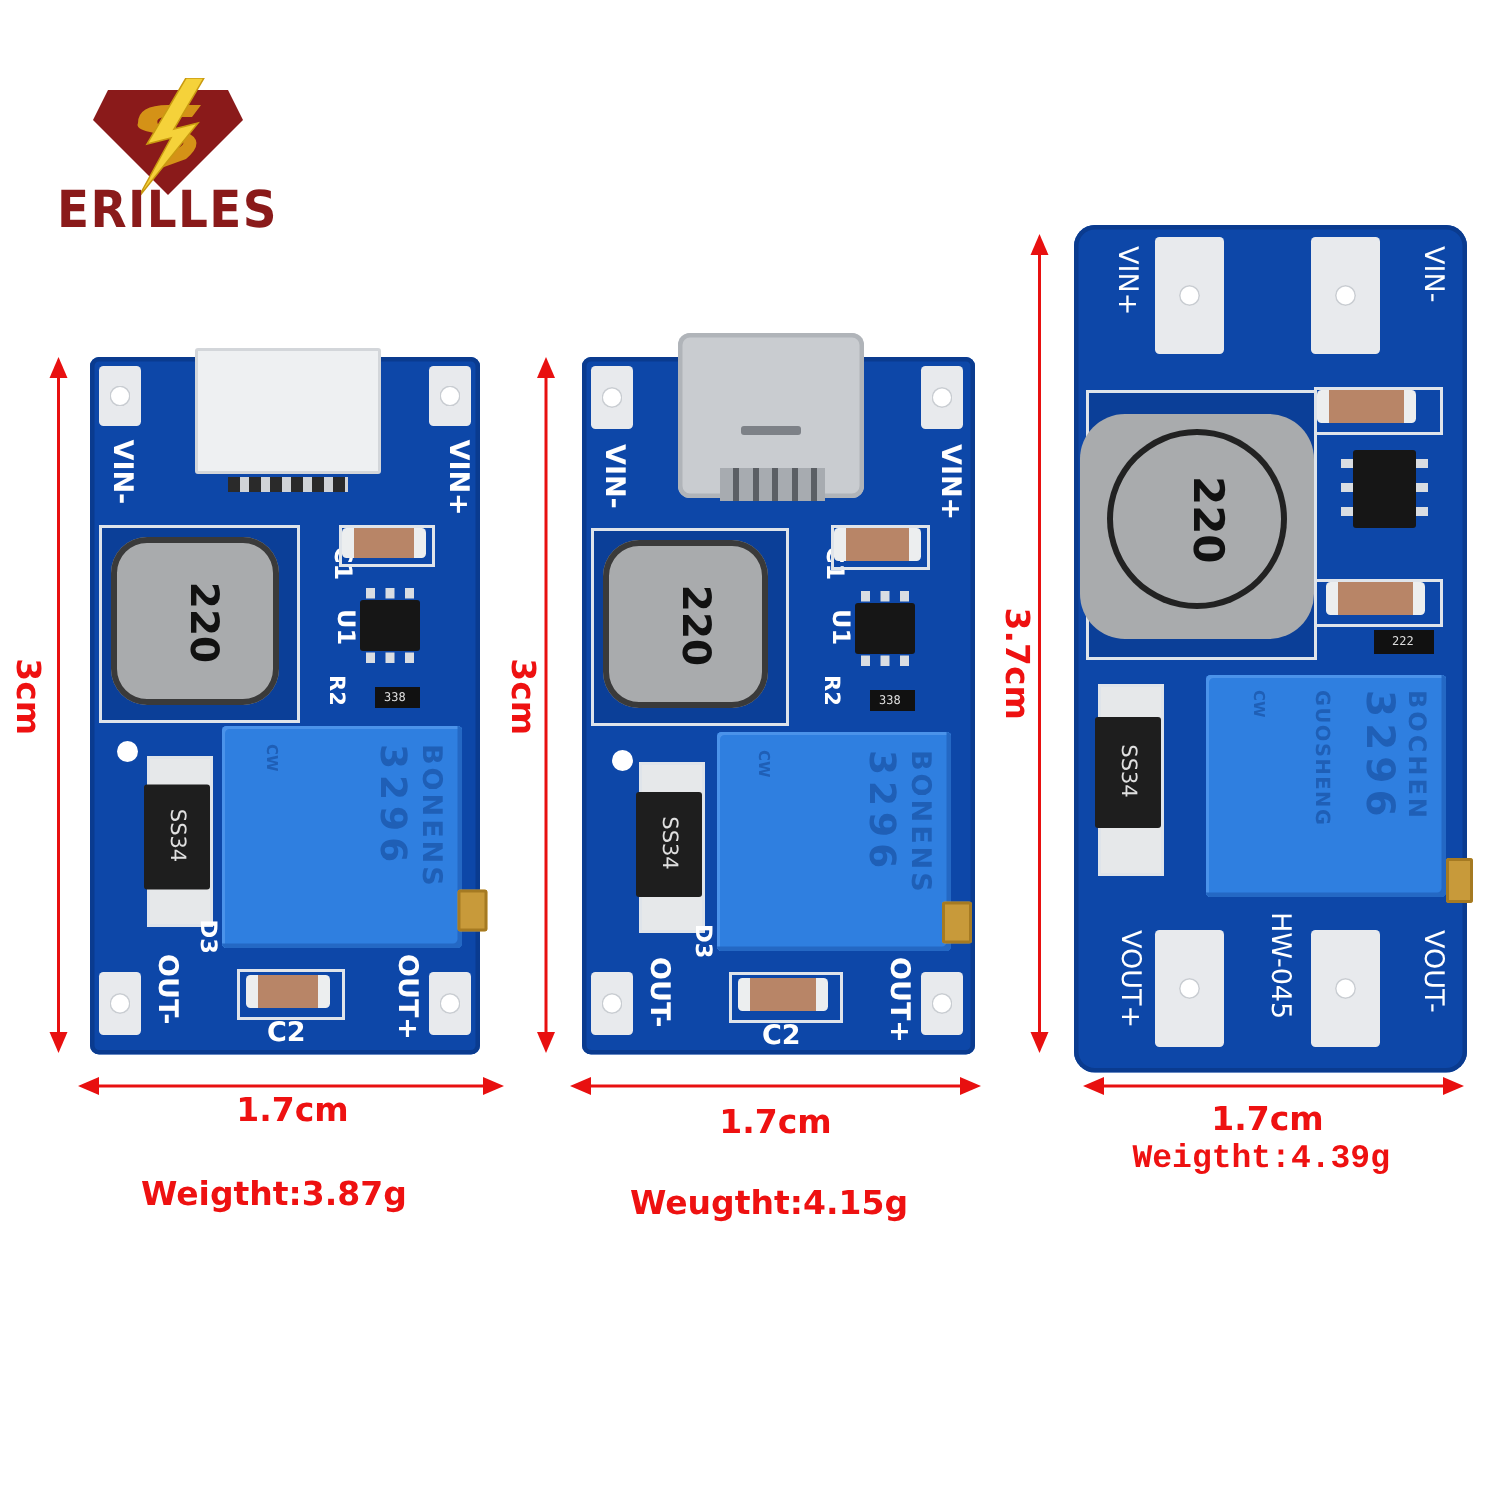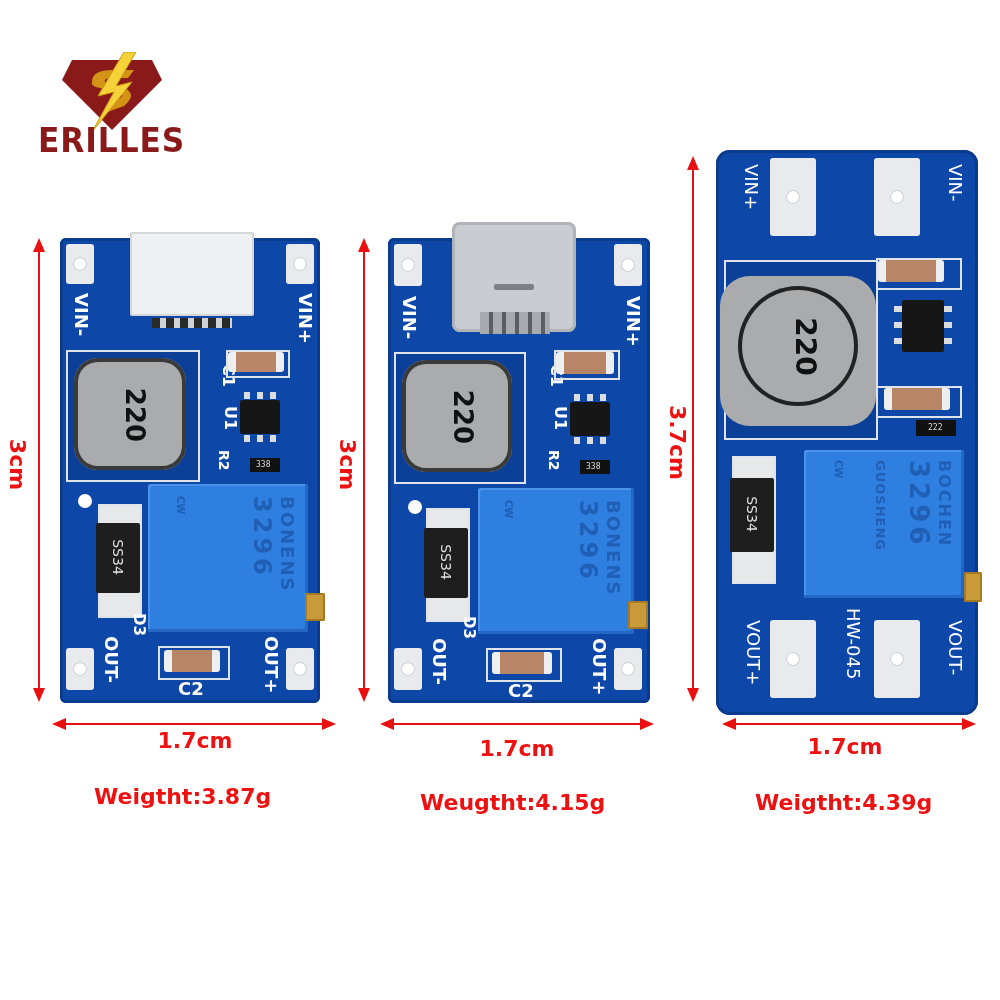--- a/index.html
+++ b/index.html
@@ -209,21 +209,21 @@
 
 <div class="abs arrow-up" style="left:687px;top:156px;"></div>
 <div class="abs dim-v" style="left:692px;top:168px;height:522px;"></div>
 <div class="abs arrow-down" style="left:687px;top:688px;"></div>
 <div class="abs vlabel" style="left:640px;top:430px;">3.7cm</div>
 
 <div class="abs arrow-left" style="left:722px;top:718px;"></div>
 <div class="abs dim-h" style="left:734px;top:723px;width:230px;"></div>
 <div class="abs arrow-right" style="left:962px;top:718px;"></div>
 <div class="abs hlabel" style="left:800px;top:734px;width:90px;">1.7cm</div>
-<div class="abs weight" style="left:755px;top:790px;">Weigtht:4.39g</div>
+<div class="abs weight" style="left:755px;top:760px;font-family:Liberation Mono, monospace;">Weigtht:4.39g</div>
 
 <div class="abs pcb" style="left:716px;top:150px;width:262px;height:565px;border-radius:14px;">
   <div class="abs pad" style="left:54px;top:8px;width:46px;height:78px;">
       <span class="hole"></span>
     </div>
   <div class="abs pad" style="left:158px;top:8px;width:46px;height:78px;">
       <span class="hole"></span>
     </div>
   <div class="abs silk rot90" style="left:46px;top:14px;font-size:18px;font-weight:normal;">VIN+</div>
   <div class="abs silk rot90" style="left:250px;top:14px;font-size:18px;font-weight:normal;">VIN-</div>

